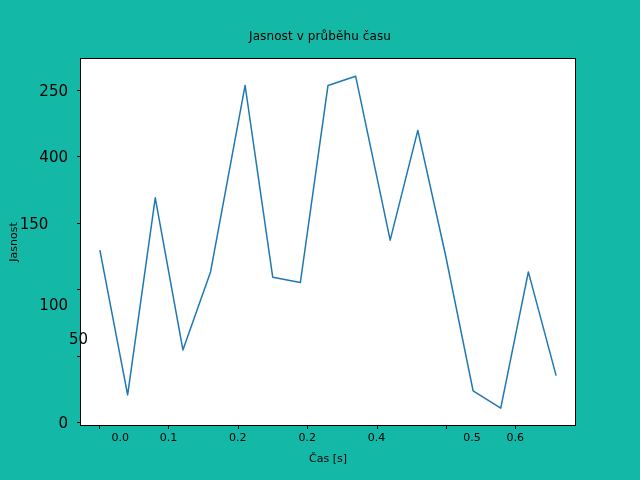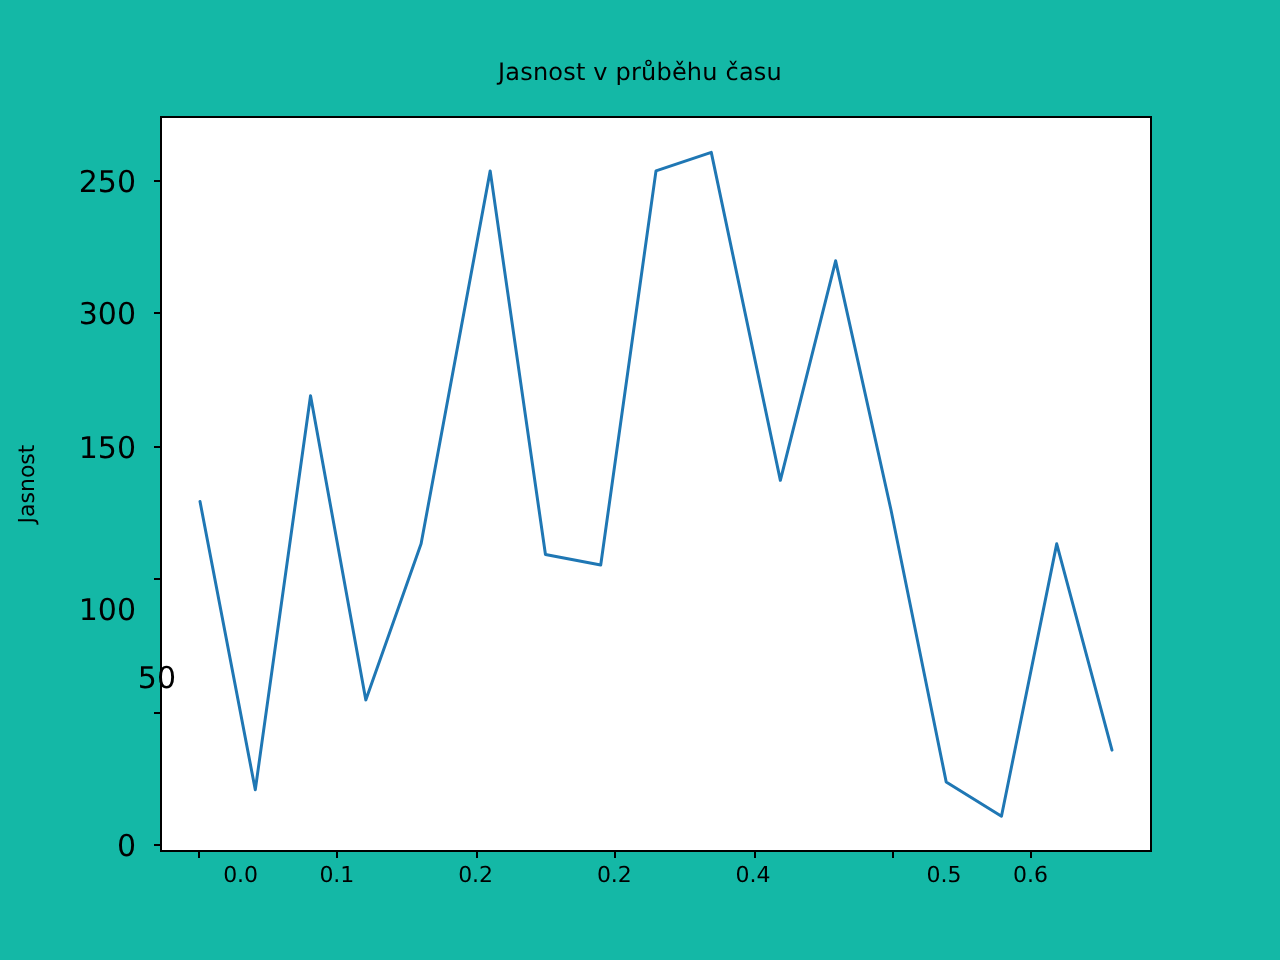--- a/index.html
+++ b/index.html
@@ -102,20 +102,21 @@
 
   <div id="chart-title">Jasnost v průběhu času</div>
 
   <div id="axes">
     <svg id="plot-svg" viewBox="0 0 496 368" preserveAspectRatio="none">
       <polyline id="data-line" fill="none" stroke="#1f77b4" stroke-width="1.5" stroke-linejoin="round" stroke-linecap="round" points="19.08,192.81 46.83,337.75 74.57,139.62 102.32,292.54 130.07,214.08 164.76,26.59 192.50,219.40 220.25,224.72 248.00,26.59 275.75,17.29 310.43,182.17 338.18,71.80 365.93,196.80 393.68,333.76 421.43,351.05 449.17,214.08 476.92,317.80"></polyline>
     </svg>
   </div>
 
   <div id="ylabel">Jasnost</div>
+  <div id="xlabel">Čas [s]</div>
 
   <div id="xticks">
       <div class="tickmark xtick-mark" style="left: 99.0769px;"></div>
       <div class="xtick-label" style="left: 99.0769px; text-align: right;">0.0</div>
       <div class="tickmark xtick-mark" style="left: 168.448px;"></div>
       <div class="xtick-label" style="left: 168.448px;">0.1</div>
       <div class="tickmark xtick-mark" style="left: 237.818px;"></div>
       <div class="xtick-label" style="left: 237.818px;">0.2</div>
       <div class="tickmark xtick-mark" style="left: 307.189px;"></div>
       <div class="xtick-label" style="left: 307.189px;">0.2</div>
@@ -127,20 +128,20 @@
       <div class="xtick-label" style="left: 515.301px;">0.6</div>
     </div>
   <div id="yticks">
       <div class="tickmark ytick-mark" style="top: 422.343px;"></div>
       <div class="ytick-label" style="top: 422.343px;">0</div>
       <div class="tickmark ytick-mark" style="top: 355.857px;"></div>
       <div class="ytick-label" style="top: 338px; margin-left: 20px;">50</div>
       <div class="tickmark ytick-mark" style="top: 289.371px;"></div>
       <div class="ytick-label" style="top: 304px;">100</div>
       <div class="tickmark ytick-mark" style="top: 222.885px;"></div>
-      <div class="ytick-label" style="top: 222.885px;">150</div>
+      <div class="ytick-label" style="top: 222.885px; text-align: center;">150</div>
       <div class="tickmark ytick-mark" style="top: 156.399px;"></div>
-      <div class="ytick-label" style="top: 156.399px;">300</div>
+      <div class="ytick-label" style="top: 156.399px;">400</div>
       <div class="tickmark ytick-mark" style="top: 89.9133px;"></div>
       <div class="ytick-label" style="top: 89.9133px;">250</div>
     </div>
 
 </div>
 
 </body></html>

